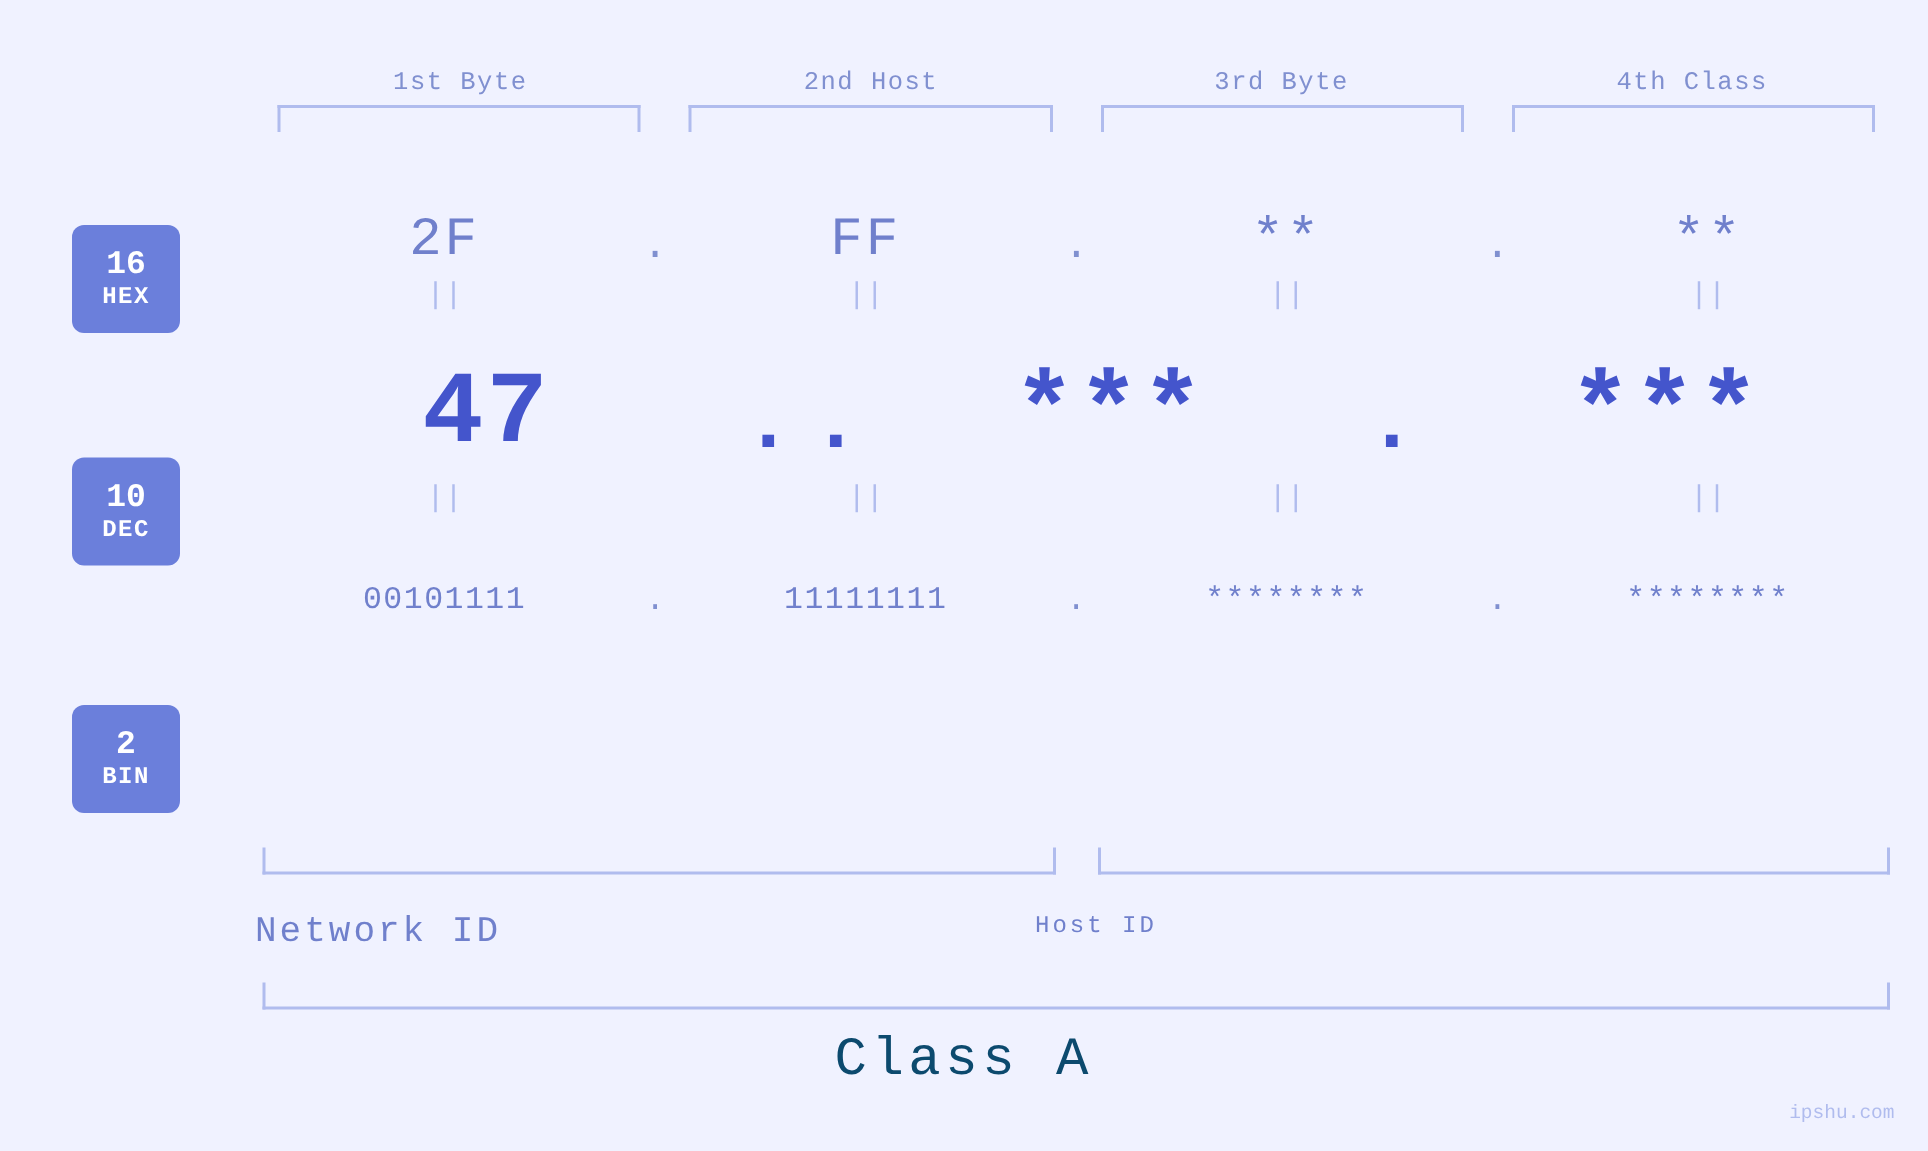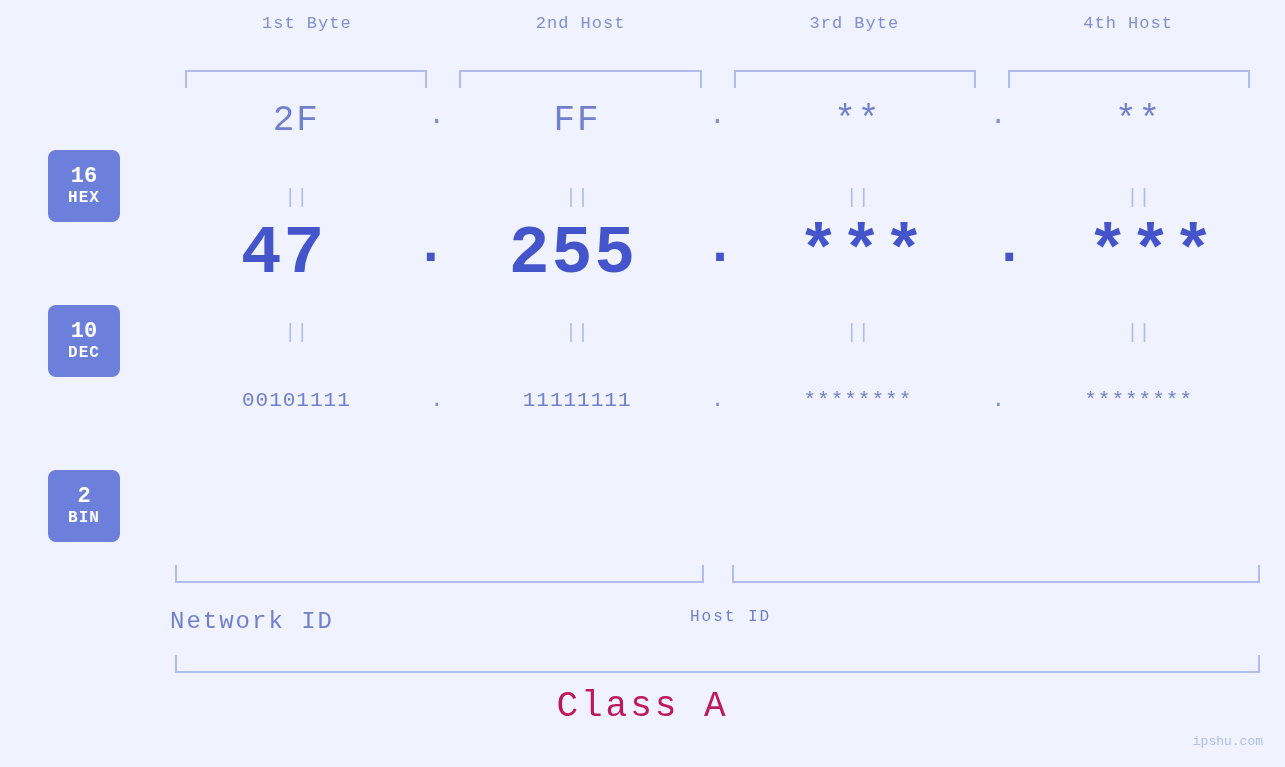--- a/index.html
+++ b/index.html
@@ -43,21 +43,21 @@
       letter-spacing: 1px;
     }
 
     .badge-hex { top: 150px; }
     .badge-dec { top: 305px; }
     .badge-bin { top: 470px; }
 
     
     .col-headers {
       position: absolute;
-      top: 14px;
+      top: 46px;
       left: 170px;
       right: 20px;
       display: flex;
       justify-content: flex-end;
     }
     .col-header {
       flex: 1;
       text-align: center;
       color: #8090d0;
       font-size: 17px;
@@ -95,21 +95,21 @@
     .values-area {
       position: absolute;
       top: 100px;
       left: 170px;
       right: 20px;
     }
 
     
     .hex-row {
       display: flex;
-      align-items: flex-start;
+      align-items: flex-end;
       height: 80px;
     }
     .hex-row .cell {
       flex: 1;
       text-align: center;
       color: #7080cc;
       font-size: 36px;
       font-family: 'Courier New', Courier, monospace;
       letter-spacing: 2px;
     }
@@ -132,21 +132,21 @@
       color: #b0bcee;
       font-size: 20px;
     }
     .eq-row .sep {
       width: 28px;
     }
 
     
     .dec-row {
       display: flex;
-      align-items: flex-start;
+      align-items: flex-end;
       height: 100px;
       gap: 17px;
     }
     .dec-row .cell {
       flex: 1;
       text-align: center;
       color: #4455cc;
       font-size: 68px;
       font-weight: bold;
       font-family: 'Courier New', Courier, monospace;
@@ -242,21 +242,21 @@
       border-right: 2px solid #b0bcee;
     }
 
     
     .class-label {
       position: absolute;
       bottom: 40px;
       left: 0;
       right: 0;
       text-align: center;
-      color: #be185d;
+      color: #0c4a6e;
       font-size: 36px;
       font-family: 'Courier New', Courier, monospace;
       letter-spacing: 3px;
     }
 
     
     .watermark {
       position: absolute;
       bottom: 18px;
       right: 22px;
@@ -282,21 +282,21 @@
 
   <div class="badge badge-bin">
     <span class="badge-num">2</span>
     <span class="badge-label">BIN</span>
   </div>
 
   <div class="col-headers">
     <div class="col-header">1st Byte</div>
     <div class="col-header">2nd Host</div>
     <div class="col-header">3rd Byte</div>
-    <div class="col-header">4th Host</div>
+    <div class="col-header">4th Class</div>
   </div>
 
   <div class="top-brackets">
     <div class="bracket-segment"></div>
     <div class="dot-sep"></div>
     <div class="bracket-segment"></div>
     <div class="dot-sep"></div>
     <div class="bracket-segment"></div>
     <div class="dot-sep"></div>
     <div class="bracket-segment"></div>
@@ -320,21 +320,20 @@
       <div class="cell">||</div>
       <div class="sep"></div>
       <div class="cell">||</div>
       <div class="sep"></div>
       <div class="cell">||</div>
     </div>
 
     <div class="dec-row">
       <div class="cell">47</div>
       <div class="sep">.</div>
-      <div class="cell">255</div>
       <div class="sep">.</div>
       <div class="cell">***</div>
       <div class="sep">.</div>
       <div class="cell">***</div>
     </div>
 
     <div class="eq-row">
       <div class="cell">||</div>
       <div class="sep"></div>
       <div class="cell">||</div>

